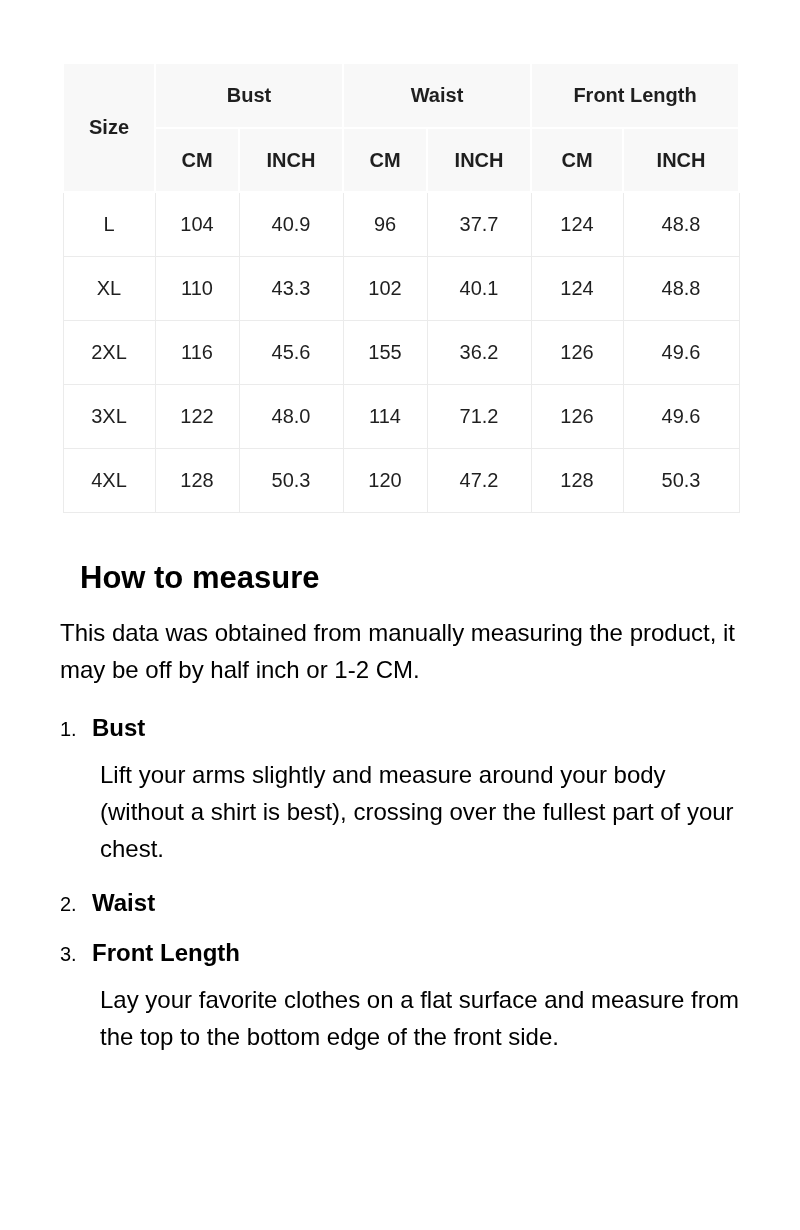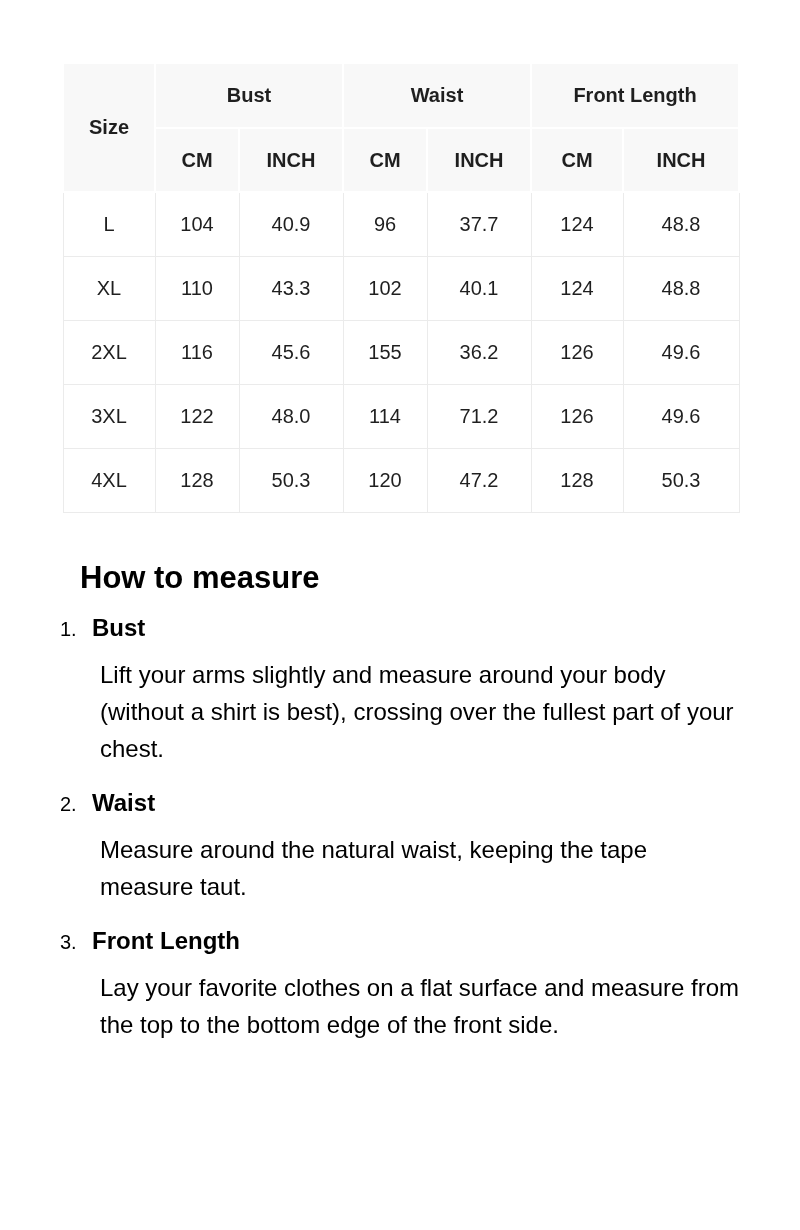--- a/index.html
+++ b/index.html
@@ -161,35 +161,35 @@
         <td>47.2</td>
         <td>128</td>
         <td>50.3</td>
       </tr>
     </tbody>
   </table>
 </div>
 
 <div class="measure">
   <h2>How to measure</h2>
+  <p class="intro">This data was obtained from manually measuring the product, it may be off by half inch or 1-2 CM.</p>
 
   <div class="step">
     <div class="step-head">
       <span class="step-num">1.</span>
       <span class="step-term">Bust</span>
     </div>
     <p class="step-desc">Lift your arms slightly and measure around your body (without a shirt is best), crossing over the fullest part of your chest.</p>
   </div>
 
   <div class="step">
     <div class="step-head">
       <span class="step-num">2.</span>
       <span class="step-term">Waist</span>
     </div>
-    <p class="step-desc">Measure around the natural waist, keeping the tape measure taut.</p>
   </div>
 
   <div class="step">
     <div class="step-head">
       <span class="step-num">3.</span>
       <span class="step-term">Front Length</span>
     </div>
     <p class="step-desc">Lay your favorite clothes on a flat surface and measure from the top to the bottom edge of the front side.</p>
   </div>
 </div>

